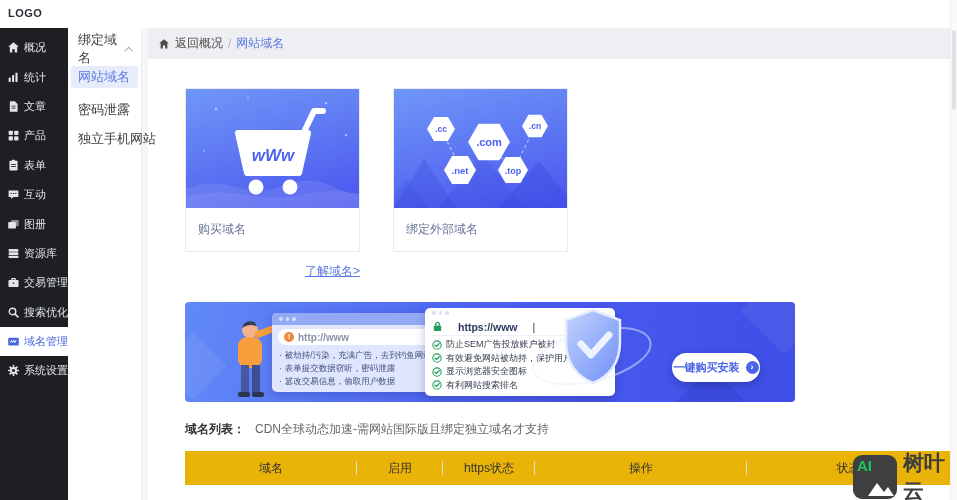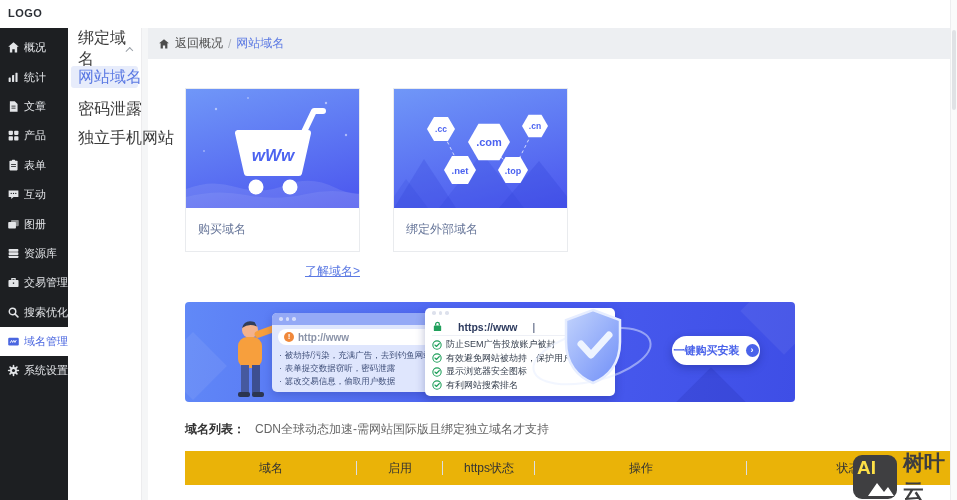--- a/index.html
+++ b/index.html
@@ -10,21 +10,21 @@
   .topbar{position:absolute;left:0;top:0;width:100%;height:28px;background:#fff;z-index:6;}
   .logo{position:absolute;left:8px;top:7px;font-size:11px;font-weight:700;color:#2a2e34;letter-spacing:.5px;}
 
   
   .sidebar{position:absolute;left:0;top:28px;width:68px;height:472px;background:#1d1f22;z-index:5;padding-top:5px;box-sizing:border-box;}
   .nav-item{height:29.4px;display:flex;align-items:center;padding-left:7px;gap:4px;color:#e3e5e8;font-size:11px;cursor:pointer;white-space:nowrap;}
   .nav-item svg{width:13px;height:13px;flex:none;}
   .nav-item.active{background:#fff;color:#4a66e0;}
 
   
-  .subsidebar{position:absolute;left:68px;top:28px;width:73px;height:472px;background:#fff;z-index:4;font-size:16px;color:#3c3c3c;}
+  .subsidebar{position:absolute;left:68px;top:28px;width:73px;height:472px;background:#fff;z-index:4;font-size:13px;color:#3c3c3c;}
   .group{height:30px;display:flex;align-items:center;justify-content:space-between;padding:0 9px 0 10px;margin-top:6px;cursor:pointer;}
   .caret{width:5px;height:5px;border-right:1.2px solid #9aa0a8;border-bottom:1.2px solid #9aa0a8;transform:rotate(-135deg);margin-top:3px;}
   .sub-item{height:29px;display:flex;align-items:center;padding-left:10px;cursor:pointer;white-space:nowrap;color:#3c3c3c;}
   .sub-item.active{height:22px;margin:2px 3px 7px 3px;padding-left:7px;background:#e7ecfb;color:#5b79e3;border-radius:3px;}
   .scrollstrip{position:absolute;left:141px;top:28px;width:7px;height:472px;background:#f5f6f7;border-left:1px solid #ececee;box-sizing:border-box;z-index:3;}
 
   
   .main{position:absolute;left:148px;top:28px;width:802px;height:472px;background:#fff;}
   .breadcrumb{height:31px;background:#edeff2;display:flex;align-items:center;gap:5px;padding-left:10px;font-size:12px;color:#4c4c4c;}
   .breadcrumb svg{width:12px;height:12px;}
@@ -57,37 +57,37 @@
   .bullet-row{display:flex;gap:3px;white-space:nowrap;}
   .https-card{position:absolute;left:240px;top:6px;width:190px;height:88px;border-radius:5px;background:#fff;box-shadow:0 4px 10px rgba(25,35,120,.3);}
   .hc-top{height:10px;display:flex;align-items:center;gap:3px;padding-left:7px;}
   .hc-top .dot{background:#dde1ec;}
   .hc-addr{margin:0 7px;height:17px;display:flex;align-items:center;gap:15px;font-size:10.5px;font-weight:700;color:#2c3a5e;border-bottom:1px solid #eef0f6;}
   .cursor{font-weight:400;}
   .hc-checks{padding:2px 7px;font-size:9px;color:#37404f;line-height:13.5px;}
   .check-row{display:flex;align-items:center;gap:4px;white-space:nowrap;}
   .check-row svg{flex:none;}
   .shield{position:absolute;left:345px;top:2px;}
-  .cta{position:absolute;left:487px;top:34px;width:88px;height:29px;background:#fff;border-radius:15px;display:flex;align-items:center;justify-content:center;gap:6px;font-size:11px;font-weight:700;color:#4a63ea;box-shadow:0 3px 9px rgba(20,30,110,.35);cursor:pointer;}
+  .cta{position:absolute;left:487px;top:51px;width:88px;height:29px;background:#fff;border-radius:15px;display:flex;align-items:center;justify-content:center;gap:6px;font-size:11px;font-weight:700;color:#4a63ea;box-shadow:0 3px 9px rgba(20,30,110,.35);cursor:pointer;}
   .cta-arrow{width:13px;height:13px;border-radius:50%;background:#4a63ea;color:#fff;display:flex;align-items:center;justify-content:center;font-size:9px;line-height:1;flex:none;}
 
   
   .list-head{position:absolute;left:37px;top:362px;font-size:12px;color:#333;display:flex;align-items:center;}
   .list-label{font-weight:700;}
   .list-note{color:#666;margin-left:10px;}
   .table{position:absolute;left:37px;top:392px;width:765px;}
   .thead{display:flex;height:34px;background:#eab308;align-items:center;font-size:12px;color:#333;}
   .th{text-align:center;position:relative;}
   .th:nth-child(1){width:172px;}.th:nth-child(2){width:86px;}.th:nth-child(3){width:92px;}.th:nth-child(4){width:212px;}.th:nth-child(5){width:203px;}
   .th:not(:last-child)::after{content:"";position:absolute;right:0;top:50%;margin-top:-7px;width:1px;height:14px;background:#dcdee2;}
 
   
   .watermark{position:absolute;left:853px;top:449px;display:flex;align-items:center;gap:6px;z-index:40;}
   .wm-badge{width:44px;height:44px;background:#3f3f41;border-radius:9px;position:relative;overflow:hidden;flex:none;}
-  .wm-ai{position:absolute;left:4px;top:2px;color:#fde047;font-weight:700;font-size:19px;}
+  .wm-ai{position:absolute;left:4px;top:2px;color:#22c55e;font-weight:700;font-size:15px;}
   .wm-mtn{position:absolute;right:3px;bottom:3px;}
   .wm-name{font-size:21px;color:#3d3d3f;font-weight:600;}
 
   
   .scroll-right{position:absolute;right:0;top:0;width:7px;height:500px;background:#fafafa;border-left:1px solid #ededef;box-sizing:border-box;z-index:50;}
   .scroll-thumb{position:absolute;top:30px;left:1px;width:4px;height:80px;border-radius:2px;background:#e0e2e5;}
 </style>
 </head>
 <body>
 

